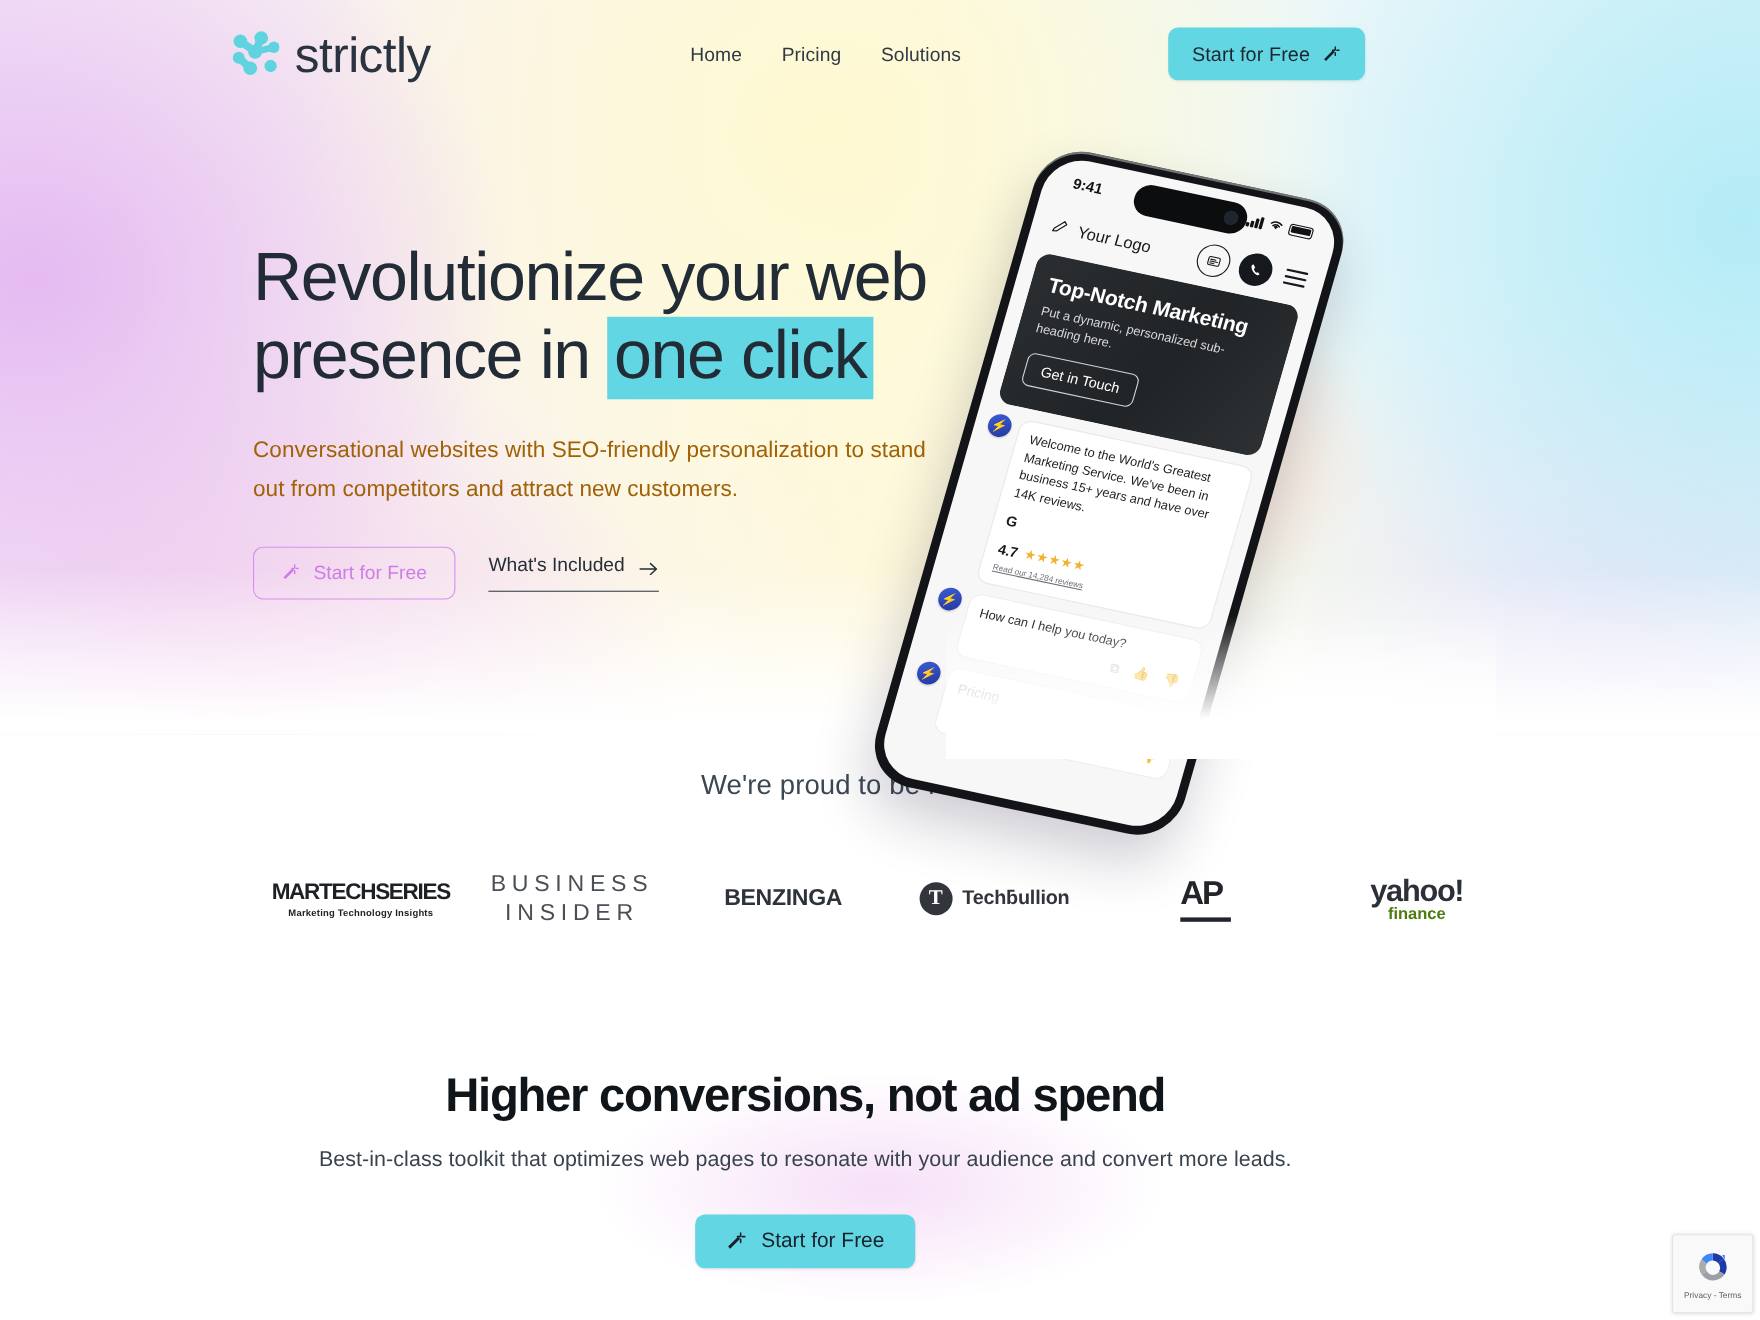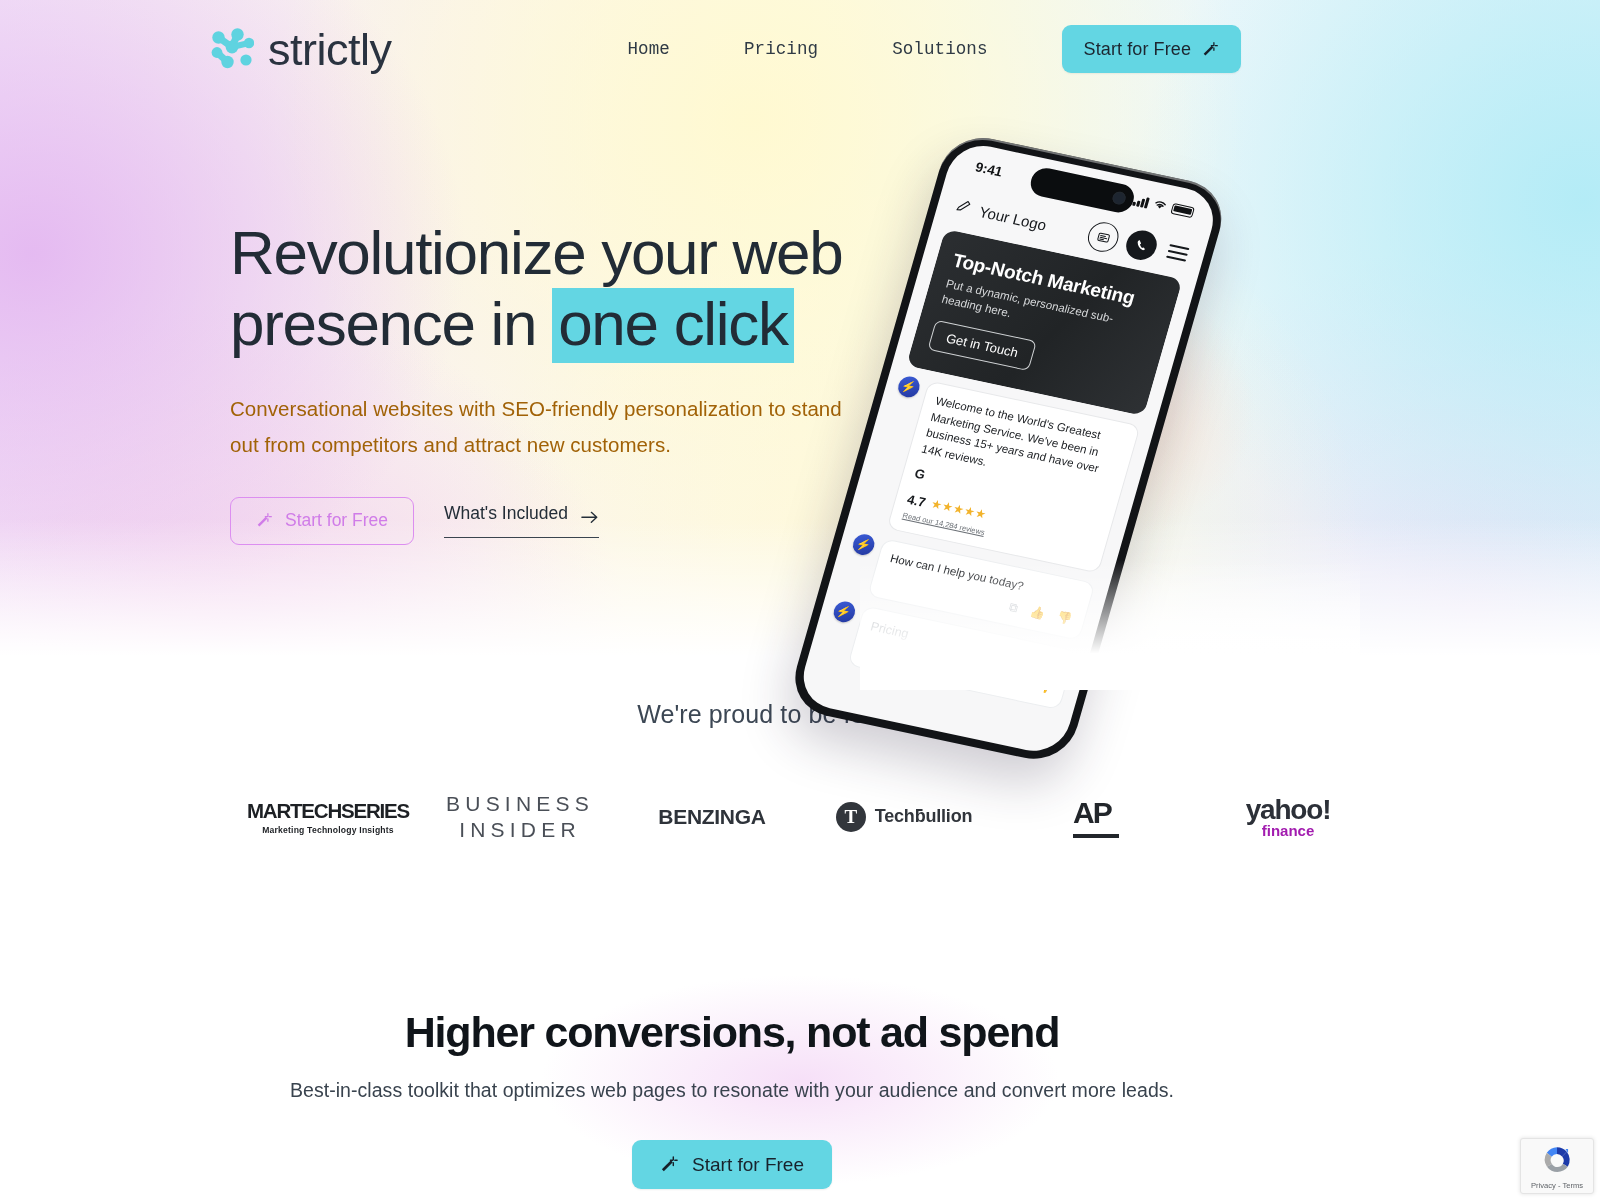--- a/index.html
+++ b/index.html
@@ -57,21 +57,21 @@
     padding: 0 44px 0 210px;
     z-index: 12;
   }
   .brand { display: flex; align-items: center; gap: 14px; text-decoration: none; }
   .brand-mark { width: 44px; height: 42px; flex: none; }
   .brand-name {
     font-size: 45px; font-weight: 400; letter-spacing: -0.5px;
     color: #2a3340; line-height: 1;
   }
 
-  .nav { display: flex; align-items: center; gap: 74px; margin-left: 236px; font-family: Liberation Mono, monospace; }
+  .nav { display: flex; align-items: center; gap: 36px; margin-left: 236px; }
   .nav-link {
     font-size: 17.5px; color: #2f3a45; text-decoration: none;
     letter-spacing: 0.1px; cursor: pointer; white-space: nowrap;
   }
 
   .header-cta {
     margin-left: auto;
     display: inline-flex; align-items: center; gap: 11px;
     background: #63d6e3;
     color: #1c2630;
@@ -266,44 +266,44 @@
     font-family: "Liberation Serif", serif;
   }
   .tb-name { font-size: 18px; font-weight: 700; color: #32363c; letter-spacing: -0.2px; }
 
   .ap { }
   .ap .ap-t { font-size: 30px; font-weight: 800; letter-spacing: -2px; color: #22262b; }
   .ap .ap-u { width: 46px; height: 4px; background: #22262b; margin: 4px auto 0; }
 
   .yh { text-align: center; }
   .yh .y1 { font-size: 28px; font-weight: 800; letter-spacing: -1.2px; color: #2c3038; }
-  .yh .y2 { font-size: 15px; font-weight: 700; color: #a21caf; margin-top: -4px; }
-
-  
-  .conv { position: absolute; left: 0; top: 1008px; width: 1464px; text-align: center; z-index: 5; }
+  .yh .y2 { font-size: 15px; font-weight: 700; color: #4d7c0f; margin-top: -4px; }
+
+  
+  .conv { position: absolute; left: 0; top: 972px; width: 1464px; text-align: center; z-index: 5; }
   .conv-title {
     font-size: 43px; font-weight: 700; letter-spacing: -1.2px; color: #10151a;
   }
   .conv-sub {
     margin-top: 22px; font-size: 19.5px; color: #39434e; letter-spacing: 0.05px;
   }
   .conv-cta {
     margin-top: 38px;
     display: inline-flex; align-items: center; gap: 13px;
     background: #63d6e3; color: #18222c;
     border: none; border-radius: 9px;
     height: 49px; padding: 0 28px;
     font-family: inherit; font-size: 19px; cursor: pointer;
     box-shadow: 0 1px 2px rgba(0,0,0,.07);
   }
 
   
   .recaptcha {
     position: absolute; right: 6px; bottom: 6px;
-    width: 74px; height: 56px;
+    width: 74px; height: 72px;
     background: #f9f9f9;
     border: 1px solid #e4e4e4;
     border-radius: 3px;
     box-shadow: 0 0 4px rgba(0,0,0,.12);
     display: flex; flex-direction: column; align-items: center; justify-content: center;
     z-index: 30;
   }
   .recaptcha svg { width: 34px; height: 34px; display: block; }
   .recaptcha .rc-text { font-size: 7.6px; color: #5f6368; margin-top: 4px; white-space: nowrap; }
 </style>

